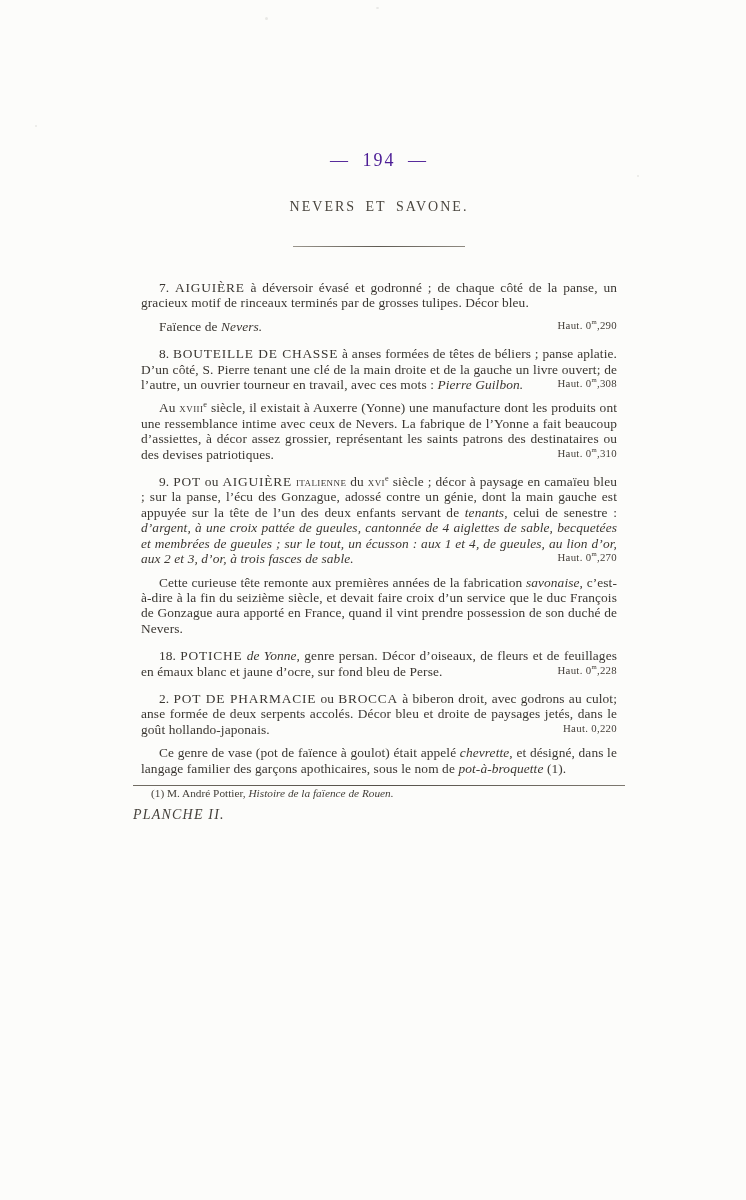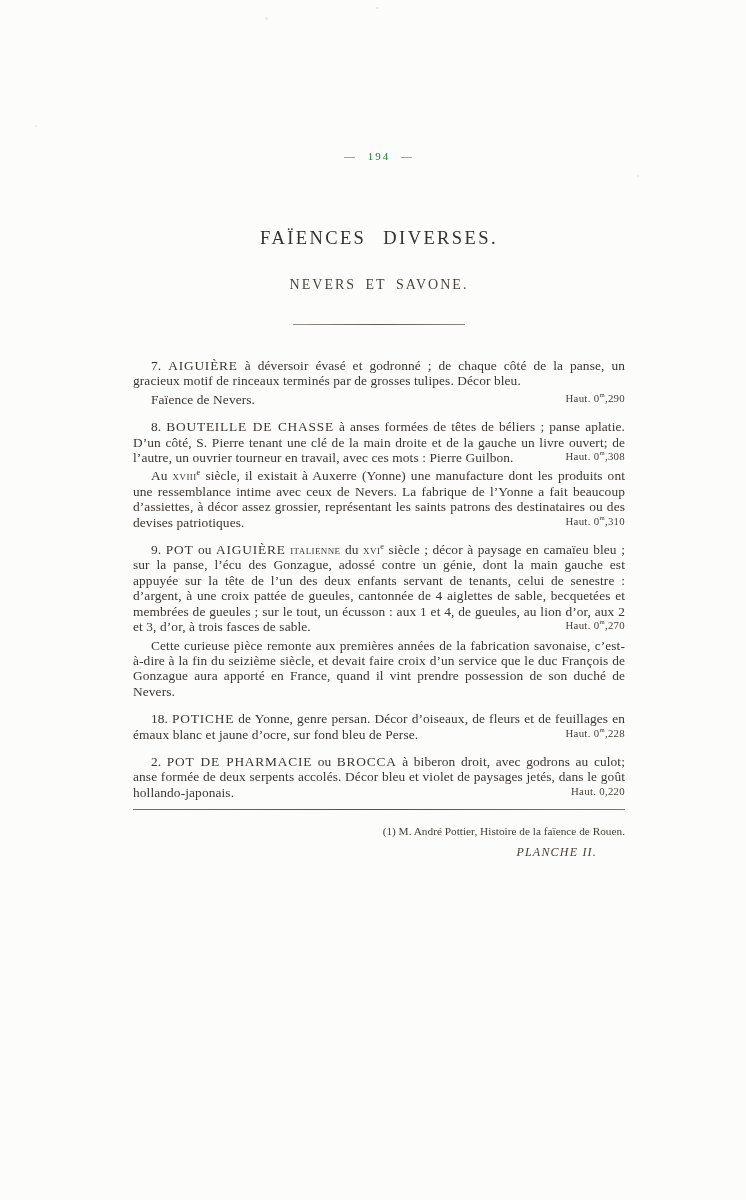--- a/index.html
+++ b/index.html
@@ -12,24 +12,24 @@
     background: var(--paper);
     font-family: "Liberation Serif", "DejaVu Serif", serif;
     color: var(--ink);
     position: relative;
     overflow: hidden;
   }
   .page { position: absolute; left: 133px; top: 150px; width: 492px; }
 
   .page-number {
     text-align: center;
-    font-size: 11px;
+    font-size: 18px;
     letter-spacing: 2px;
     word-spacing: 6px;
-    color: #15803d;
+    color: #4c1d95;
   }
   .title {
     margin-top: 66px;
     text-align: center;
     font-size: 18.5px;
     letter-spacing: 2.4px;
     word-spacing: 10px;
     color: #35312c;
   }
   .subtitle {
@@ -43,96 +43,94 @@
   .title-rule {
     margin: 31px auto 0 auto;
     width: 172px; height: 1px;
     background: linear-gradient(90deg, #9a958c, #5f5b53, #8f8a81);
   }
 
   .entries { margin-top: 33px; }
   .entry + .entry { margin-top: 12px; }
   .para {
     position: relative;
-    margin: 0;
+    margin: 8px;
     font-size: 13.4px;
     line-height: 15.4px;
     text-align: justify;
     text-align-last: left;
     text-indent: 18px;
     letter-spacing: 0.1px;
   }
   .para + .para { margin-top: 3px; }
 
-  .i   { }
+  .i   { font-style: italic; }
   .sc  { font-variant: small-caps; letter-spacing: 0.4px; }
   .sup { vertical-align: super; font-size: 0.62em; line-height: 0; }
   .name { letter-spacing: 0.8px; }
 
   .haut {
     position: absolute;
     right: 0; bottom: 1px;
     font-size: 10.8px;
     letter-spacing: 0.3px;
     text-indent: 0;
     color: #443f39;
   }
 
   .footer { margin-top: 9px; }
   .footnote-rule {
     width: 100%; height: 1px;
     background: linear-gradient(90deg, #716c63, #55514a, #7d786f);
   }
   .footnote {
-    margin-top: 14px;
     font-size: 11.3px;
     line-height: 14px;
     text-indent: 18px;
     color: #423e38;
-    text-align: right;
   }
   .plate {
     margin-top: 7px;
-    text-align: right;
+    text-align: left;
     padding-right: 28px;
-    font-size: 12px;
+    font-size: 14px;
     font-style: italic;
     letter-spacing: 1.2px;
     color: #45413b;
   }
 
   .speck { position: absolute; border-radius: 50%; background: rgba(60,55,50,0.10); }
 </style>
 </head>
 <body>
 
 <div class="page">
   <div class="page-number">— 194 —</div>
-  <div class="title">FAÏENCES DIVERSES.</div>
   <div class="subtitle">NEVERS ET SAVONE.</div>
   <div class="title-rule"></div>
 
   <div class="entries">
       <div class="entry">
         <p class="para"><span>7. </span><span class="name">AIGUIÈRE</span><span> à déversoir évasé et godronné ; de chaque côté de la panse, un gracieux motif de rinceaux terminés par de grosses tulipes. Décor bleu.</span></p>
         <p class="para"><span>Faïence de </span><span class="i">Nevers.</span><span class="haut"><span>Haut. 0</span><span class="sup">m</span><span>,290</span></span></p>
       </div>
       <div class="entry">
         <p class="para"><span>8. </span><span class="name">BOUTEILLE DE CHASSE</span><span> à anses formées de têtes de béliers ; panse aplatie. D’un côté, S. Pierre tenant une clé de la main droite et de la gauche un livre ouvert; de l’autre, un ouvrier tourneur en travail, avec ces mots : </span><span class="i">Pierre Guilbon.</span><span class="haut"><span>Haut. 0</span><span class="sup">m</span><span>,308</span></span></p>
         <p class="para"><span>Au </span><span class="sc">xviii</span><span class="sup">e</span><span> siècle, il existait à Auxerre (Yonne) une manufacture dont les produits ont une ressemblance intime avec ceux de Nevers. La fabrique de l’Yonne a fait beaucoup d’assiettes, à décor assez grossier, représentant les saints patrons des destinataires ou des devises patriotiques.</span><span class="haut"><span>Haut. 0</span><span class="sup">m</span><span>,310</span></span></p>
       </div>
       <div class="entry">
         <p class="para"><span>9. </span><span class="name">POT</span><span> ou </span><span class="name">AIGUIÈRE</span><span> </span><span class="sc">italienne</span><span> du </span><span class="sc">xvi</span><span class="sup">e</span><span> siècle ; décor à paysage en camaïeu bleu ; sur la panse, l’écu des Gonzague, adossé contre un génie, dont la main gauche est appuyée sur la tête de l’un des deux enfants servant de </span><span class="i">tenants</span><span>, celui de senestre : </span><span class="i">d’argent, à une croix pattée de gueules, cantonnée de 4 aiglettes de sable, becquetées et membrées de gueules ; sur le tout, un écusson : aux 1 et 4, de gueules, au lion d’or, aux 2 et 3, d’or, à trois fasces de sable.</span><span class="haut"><span>Haut. 0</span><span class="sup">m</span><span>,270</span></span></p>
-        <p class="para"><span>Cette curieuse pièce remonte aux premières années de la fabrication </span><span class="i">savonaise</span><span>, c’est-à-dire à la fin du seizième siècle, et devait faire croix d’un service que le duc François de Gonzague aura apporté en France, quand il vint prendre possession de son duché de Nevers.</span></p>
+        <p class="para"><span>Cette curieuse tête remonte aux premières années de la fabrication </span><span class="i">savonaise</span><span>, c’est-à-dire à la fin du seizième siècle, et devait faire croix d’un service que le duc François de Gonzague aura apporté en France, quand il vint prendre possession de son duché de Nevers.</span></p>
       </div>
       <div class="entry">
         <p class="para"><span>18. </span><span class="name">POTICHE</span><span> </span><span class="i">de Yonne</span><span>, genre persan. Décor d’oiseaux, de fleurs et de feuillages en émaux blanc et jaune d’ocre, sur fond bleu de Perse.</span><span class="haut"><span>Haut. 0</span><span class="sup">m</span><span>,228</span></span></p>
       </div>
       <div class="entry">
-        <p class="para"><span>2. </span><span class="name">POT DE PHARMACIE</span><span> ou </span><span class="name">BROCCA</span><span> à biberon droit, avec godrons au culot; anse formée de deux serpents accolés. Décor bleu et violet de paysages jetés, dans le goût hollando-japonais.</span><span class="haut"><span>Haut. 0,220</span></span></p>
+        <p class="para"><span>2. </span><span class="name">POT DE PHARMACIE</span><span> ou </span><span class="name">BROCCA</span><span> à biberon droit, avec godrons au culot; anse formée de deux serpents accolés. Décor bleu et droite de paysages jetés, dans le goût hollando-japonais.</span><span class="haut"><span>Haut. 0,220</span></span></p>
+        <p class="para"><span>Ce genre de vase (pot de faïence à goulot) était appelé </span><span class="i">chevrette</span><span>, et désigné, dans le langage familier des garçons apothicaires, sous le nom de </span><span class="i">pot-à-broquette</span><span> (1).</span></p>
       </div>
     </div>
 
   <div class="footer">
     <div class="footnote-rule"></div>
     <div class="footnote"><span>(1) M. André Pottier, </span><span class="i">Histoire de la faïence de Rouen.</span></div>
     <div class="plate">PLANCHE II.</div>
   </div>
 </div>
 

